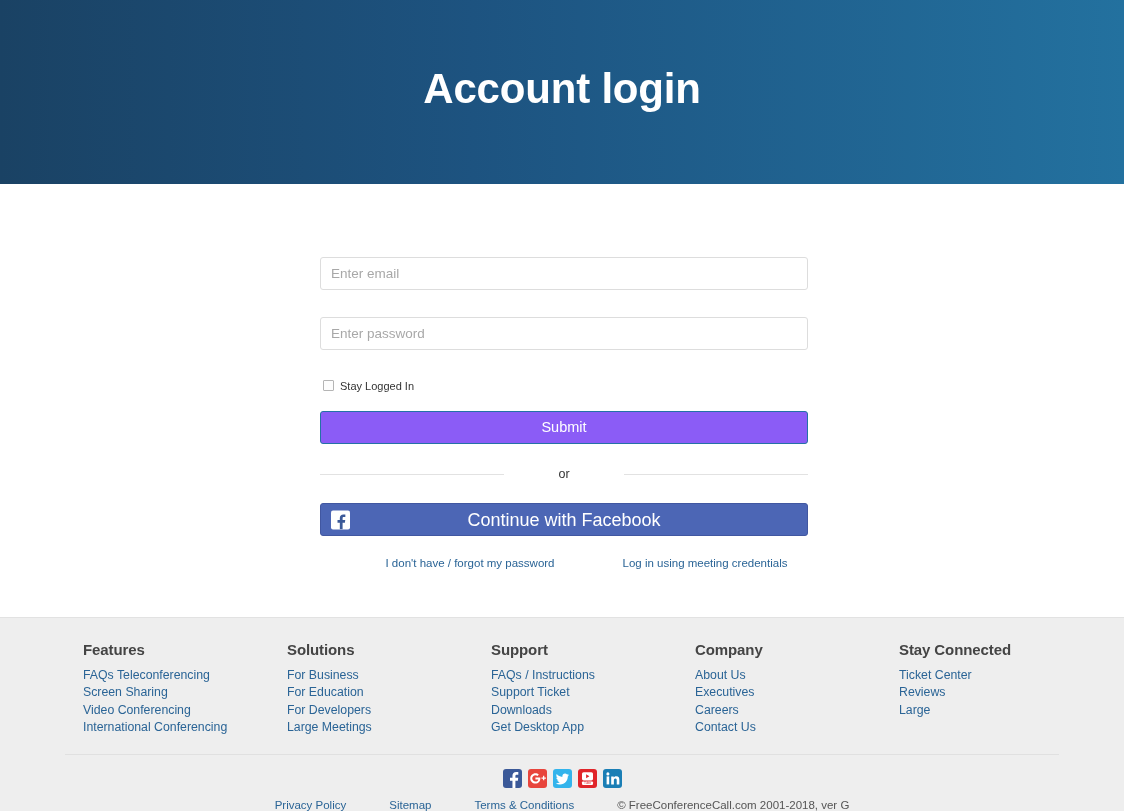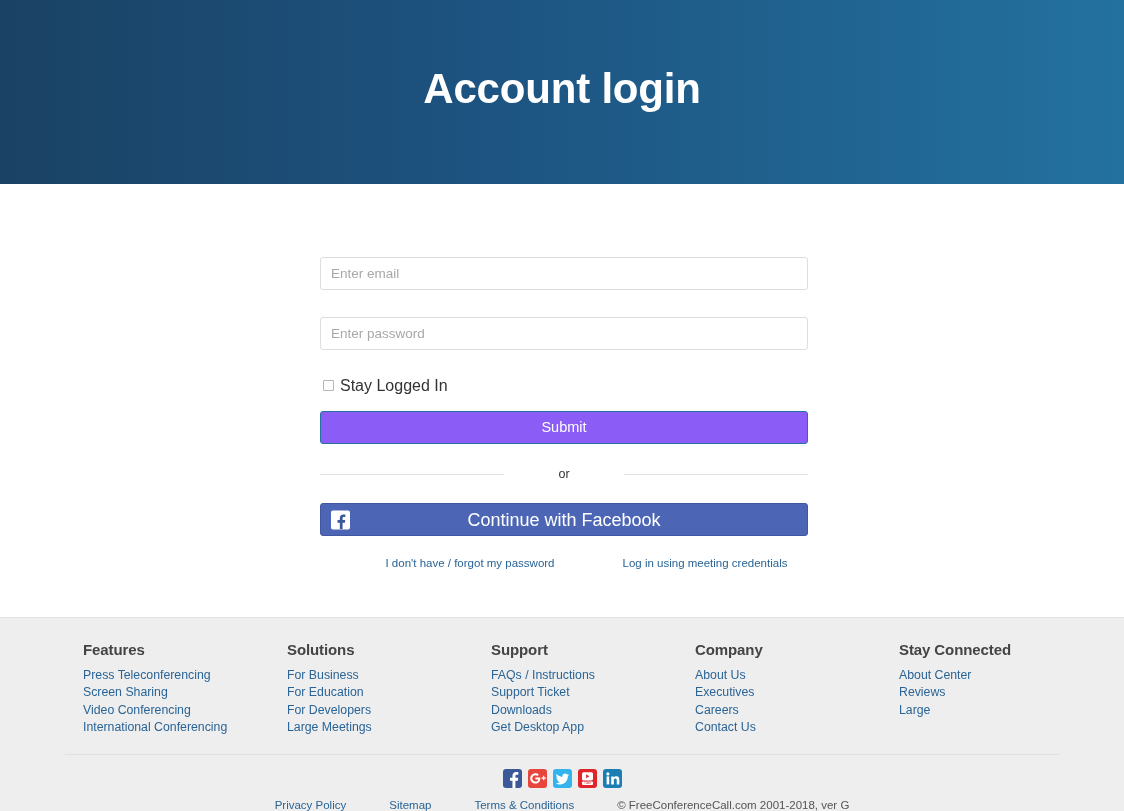--- a/index.html
+++ b/index.html
@@ -77,21 +77,21 @@
     height: 11px;
     border: 1px solid #b5b5b5;
     border-radius: 1px;
     background: #fdfdfd;
     box-sizing: border-box;
     margin: 0 6px 0 3px;
     display: inline-block;
     cursor: pointer;
   }
   .stay-label {
-    font-size: 16px;
+    font-size: 11px;
     color: #333333;
   }
 
   .btn-submit {
     display: block;
     width: 100%;
     box-sizing: border-box;
     height: 33px;
     background: #8b5cf6;
     border: 1px solid #2472a6;
@@ -301,21 +301,21 @@
   </form>
 </div>
 
 <div class="page-footer">
 
   <div class="footer-cols">
 
     <div class="footer-col">
       <h4>Features</h4>
       <ul>
-        <li><a href="#">Press Teleconferencing</a></li>
+        <li><a href="#">FAQs Teleconferencing</a></li>
         <li><a href="#">Screen Sharing</a></li>
         <li><a href="#">Video Conferencing</a></li>
         <li><a href="#">International Conferencing</a></li>
       </ul>
     </div>
 
     <div class="footer-col">
       <h4>Solutions</h4>
       <ul>
         <li><a href="#">For Business</a></li>
@@ -341,21 +341,21 @@
         <li><a href="#">About Us</a></li>
         <li><a href="#">Executives</a></li>
         <li><a href="#">Careers</a></li>
         <li><a href="#">Contact Us</a></li>
       </ul>
     </div>
 
     <div class="footer-col">
       <h4>Stay Connected</h4>
       <ul>
-        <li><a href="#">About Center</a></li>
+        <li><a href="#">Ticket Center</a></li>
         <li><a href="#">Reviews</a></li>
         <li><a href="#">Large</a></li>
       </ul>
     </div>
 
   </div>
 
   <div class="footer-divider"></div>
 
   <div class="social-row">

